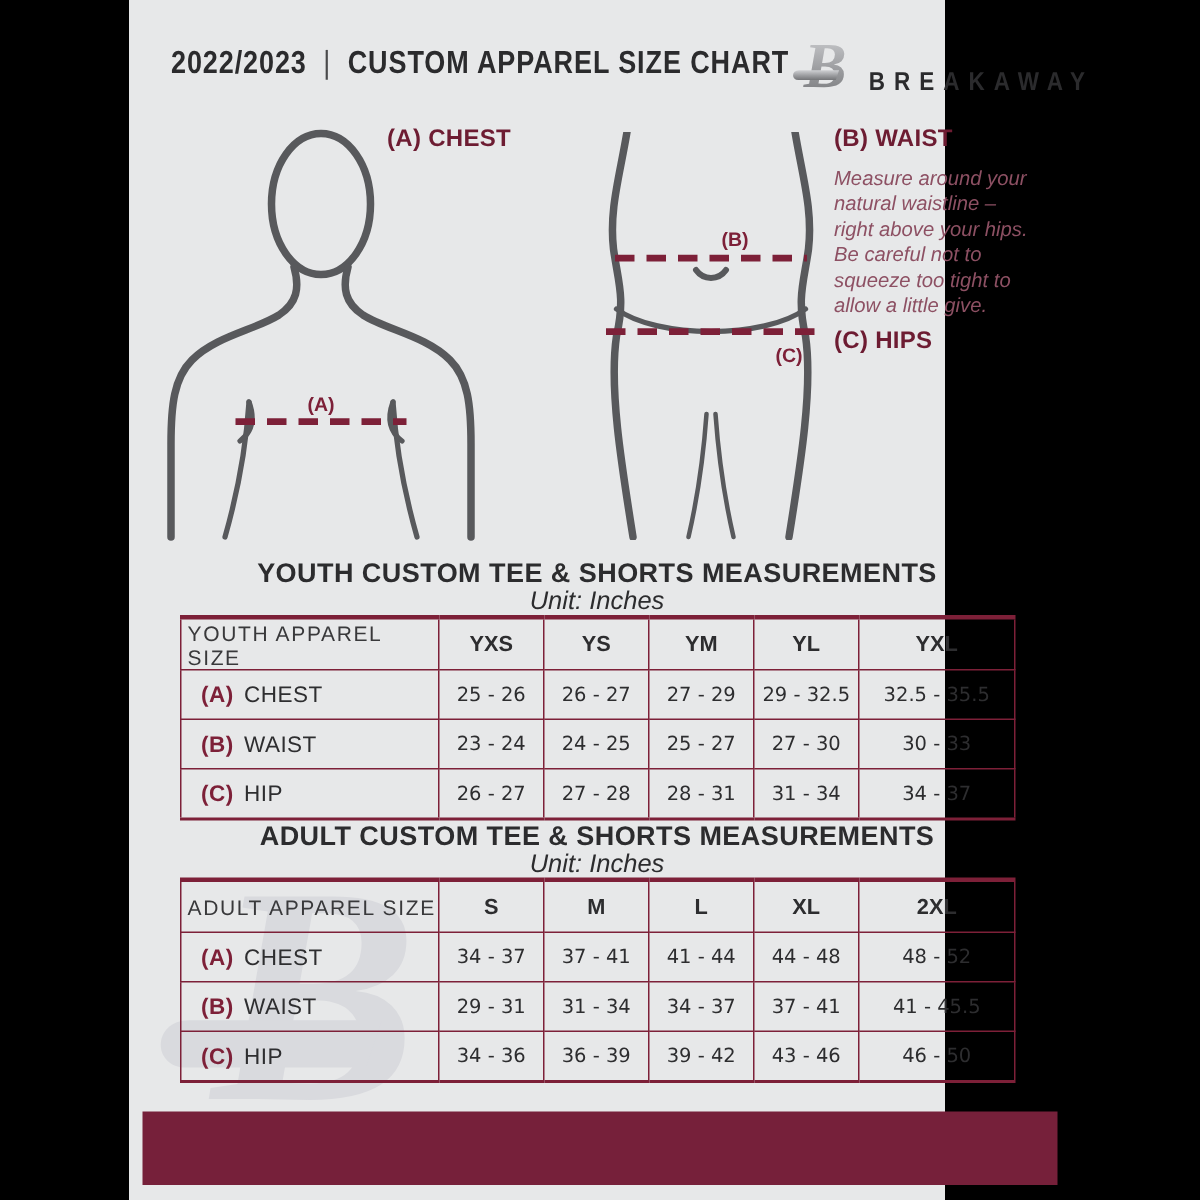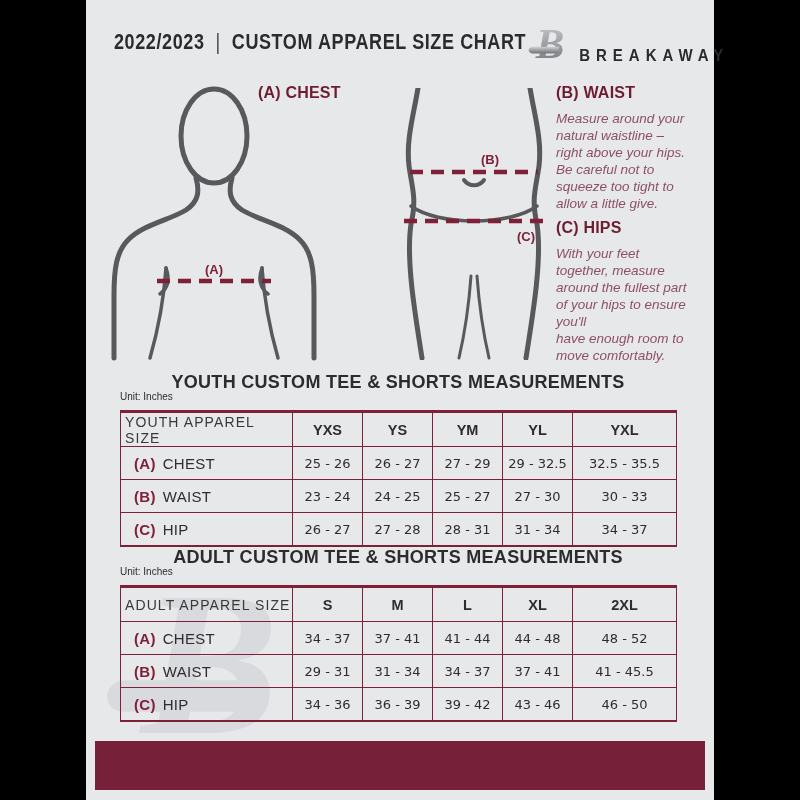--- a/index.html
+++ b/index.html
@@ -2,21 +2,21 @@
 <html><head>
 <meta charset="utf-8">
 <style>
   html,body{margin:0;padding:0;}
   body{
     width:800px;height:800px;position:relative;overflow:hidden;
     background:#000;
     font-family:"Liberation Sans",sans-serif;
   }
   .page{
-    position:absolute;left:86px;top:0;width:628px;height:800px;
+    position:absolute;left:86px;top:0;width:544px;height:800px;
     background:#e7e8e9;
   }
 
   
   .header{
     position:absolute;left:28px;top:20px;width:578px;height:44px;
     display:flex;justify-content:space-between;align-items:center;
   }
   .header-title{
     display:flex;align-items:center;gap:11px;
@@ -44,22 +44,22 @@
   }
   .fig-chest{position:absolute;left:22px;top:86px;}
   .fig-waist{position:absolute;left:312px;top:88px;}
 
   
   .block-title{
     position:absolute;left:34px;width:556px;text-align:center;
     font-weight:700;font-size:18px;color:#2c2c2e;letter-spacing:.3px;z-index:2;
   }
   .block-unit{
-    position:absolute;left:34px;width:556px;text-align:left;
-    font-size:10px;color:#2c2c2e;z-index:2;
+    position:absolute;left:34px;width:556px;text-align:center;
+    font-style:italic;font-size:17px;color:#2c2c2e;z-index:2;
   }
   .yt-title{top:372px;} .yt-unit{top:391px;}
   .at-title{top:547px;} .at-unit{top:566px;}
 
   table.size-table{
     position:absolute;left:34px;width:556px;
     border-collapse:collapse;table-layout:fixed;z-index:2;background:transparent;
   }
   table.youth{top:410px;}
   table.adult{top:585px;}
@@ -162,27 +162,20 @@
     <h3 class="sec-heading">(B) WAIST</h3>
     <div class="sec-body">Measure around your
 natural waistline –
 right above your hips.
 Be careful not to
 squeeze too tight to
 allow a little give.</div>
   </div>
   <div class="sec sec-c">
     <h3 class="sec-heading">(C) HIPS</h3>
-    <div class="sec-body">With your feet
-together, measure
-around the fullest part
-of your hips to ensure
-you'll
-have enough room to
-move comfortably.</div>
   </div>
 
   <svg class="watermark" width="212" height="202" viewBox="0 0 100 96">
     <use href="#logo-b" fill="#d9dade"></use>
   </svg>
 
   <div class="block-title yt-title">YOUTH CUSTOM TEE &amp; SHORTS MEASUREMENTS</div>
   <div class="block-unit yt-unit">Unit: Inches</div>
   <table class="size-table youth">
     <colgroup>

